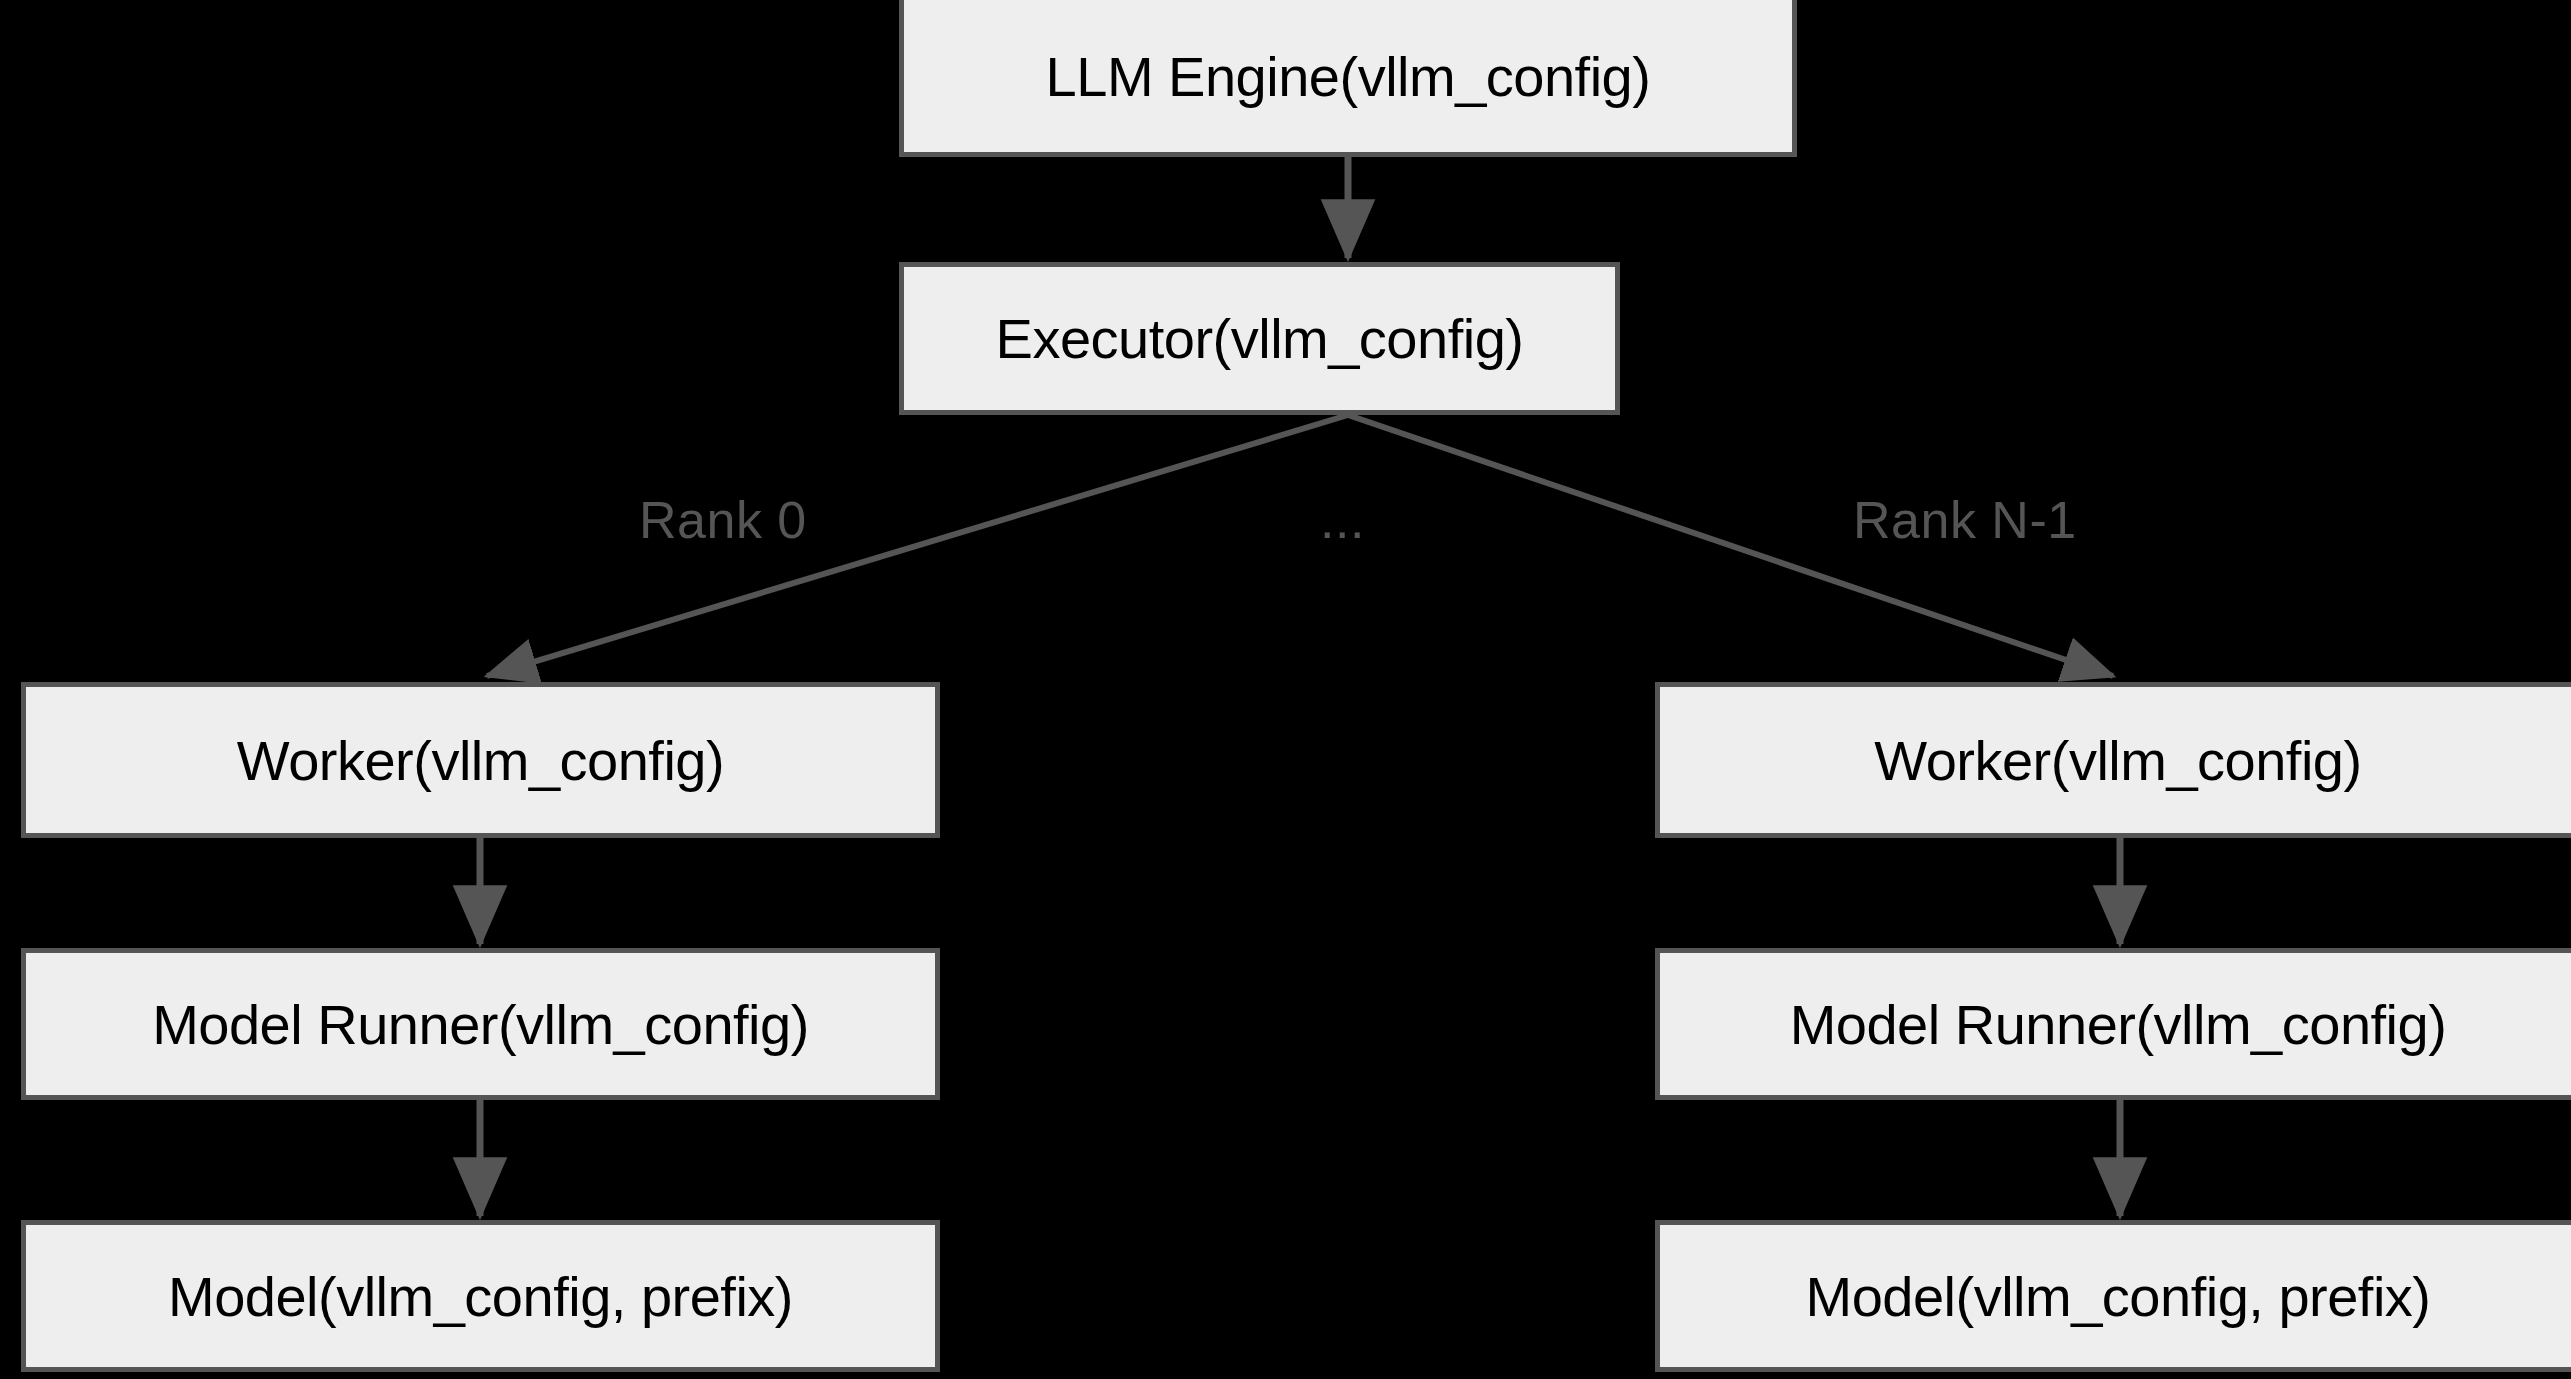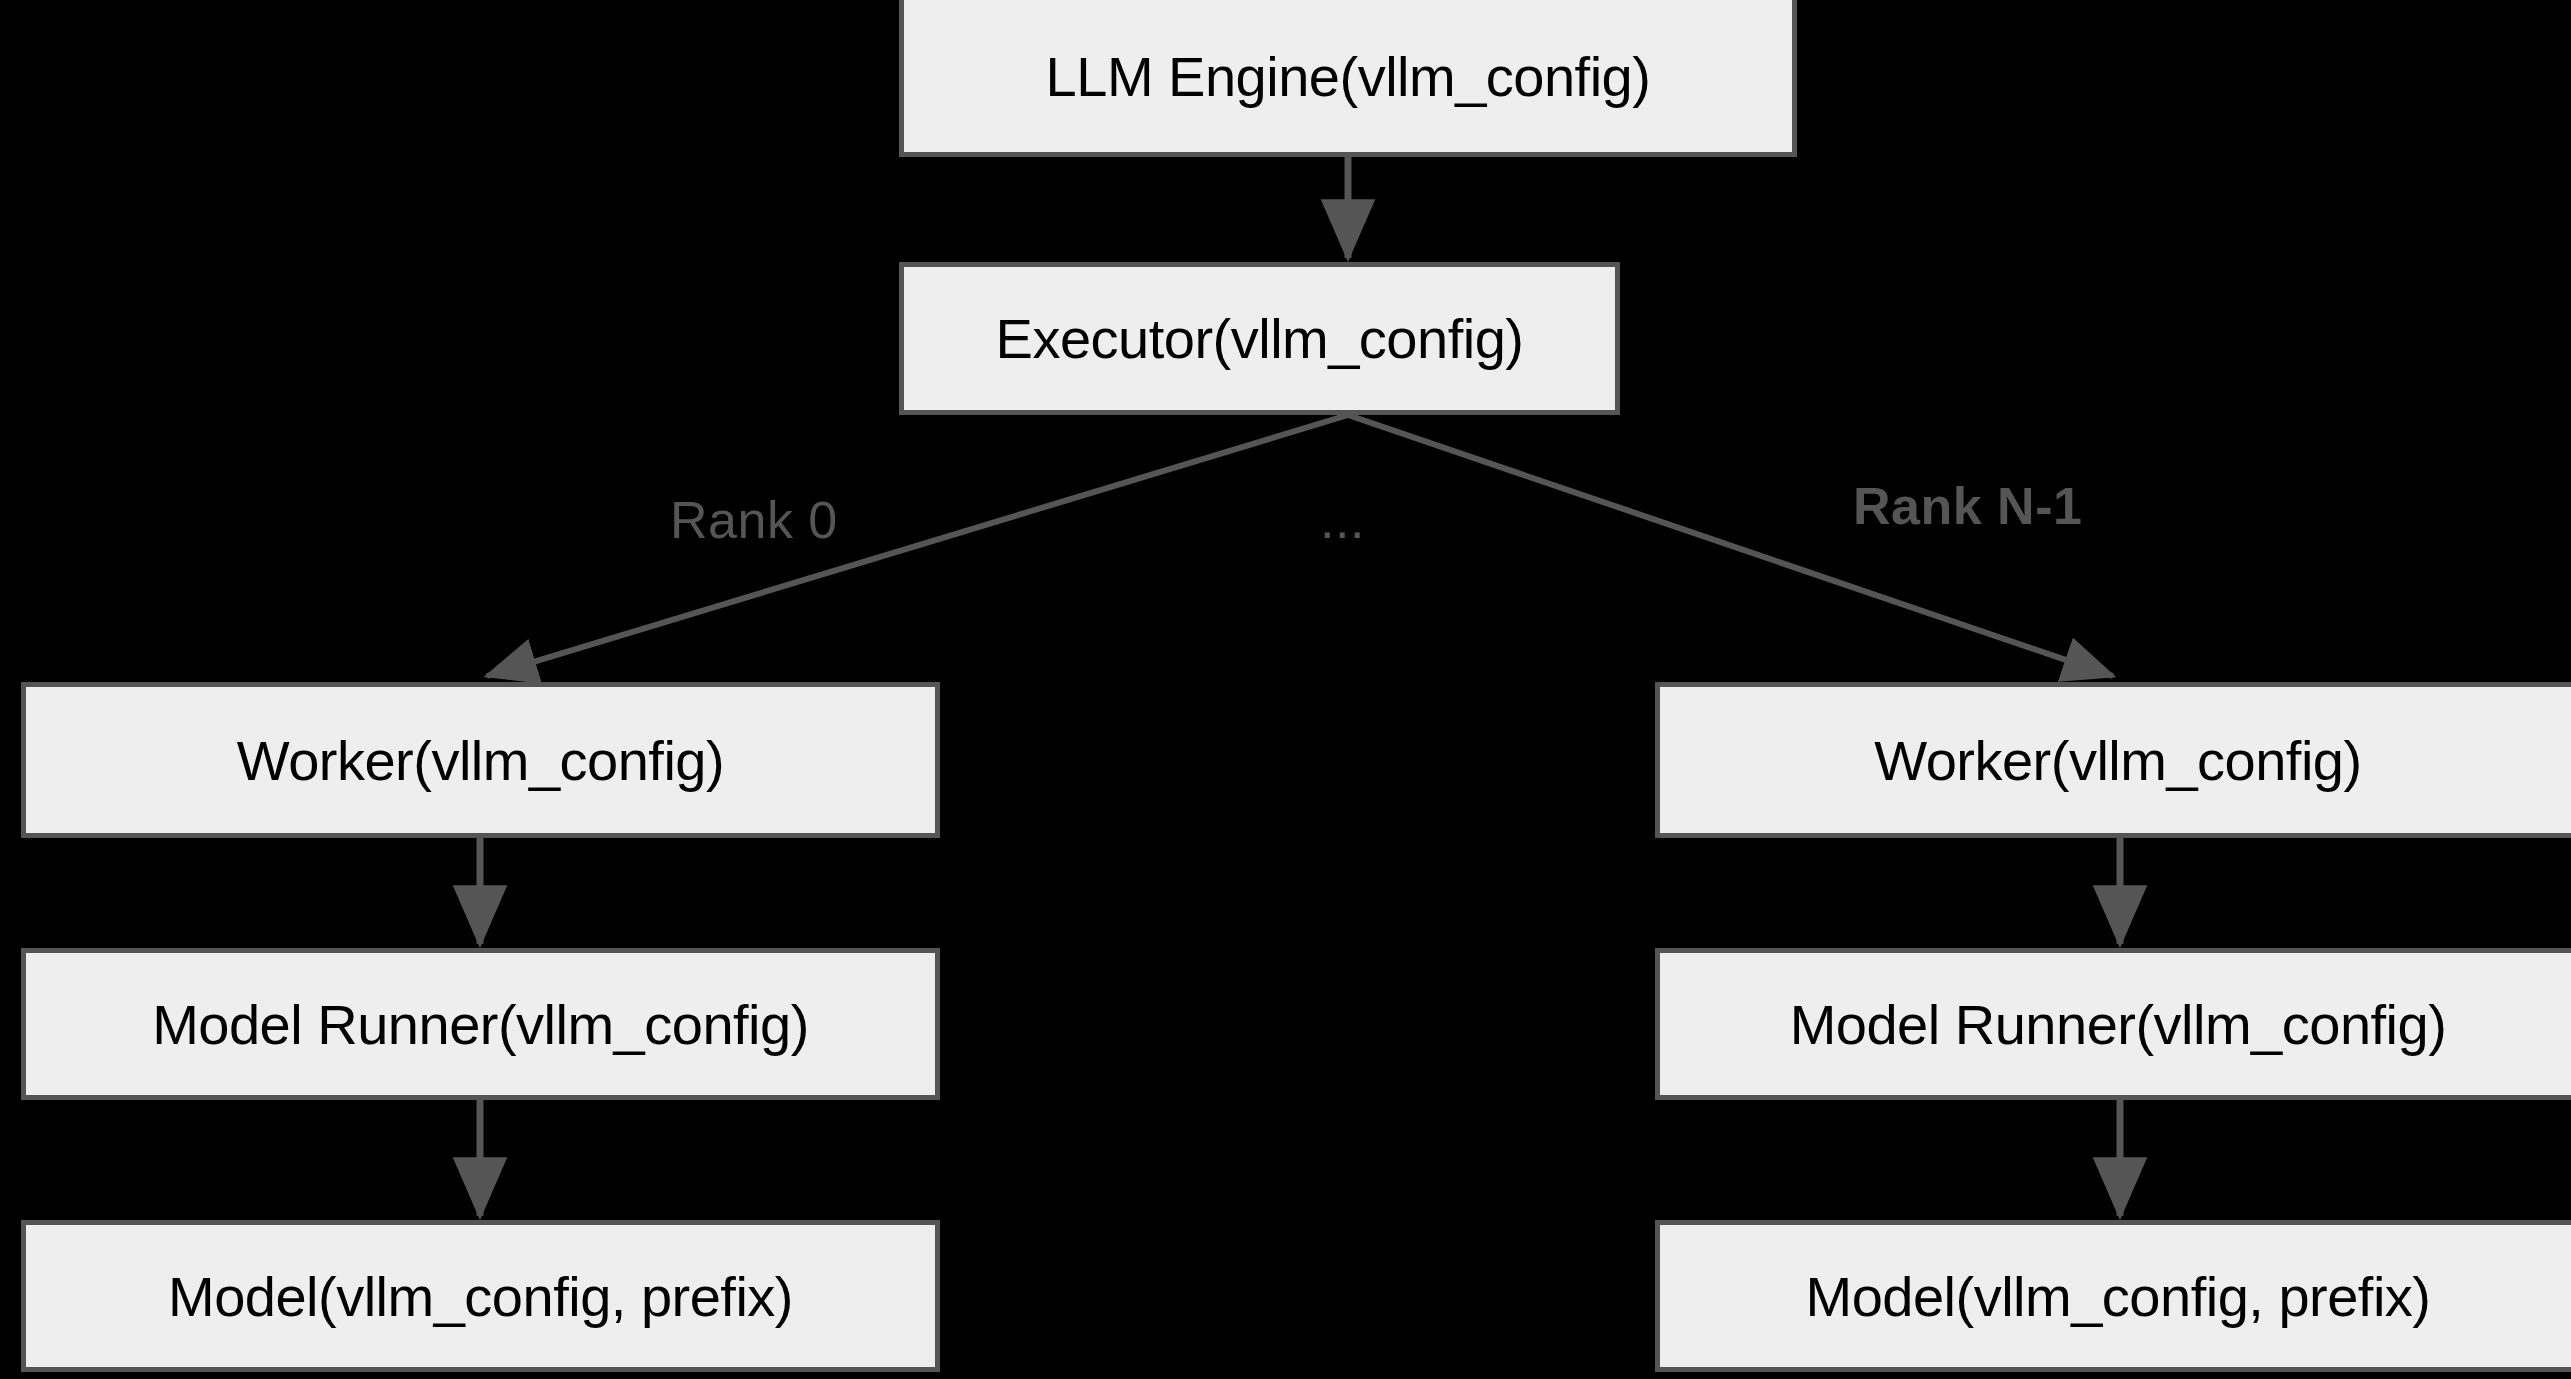--- a/index.html
+++ b/index.html
@@ -40,23 +40,23 @@
   #node-model-n      { left: 1640px; top: 1220px; width: 926px; height: 152px; }
 
   .edge-label {
     position: absolute;
     color: #555555;
     font-size: 52px;
     font-weight: 400;
     white-space: nowrap;
     letter-spacing: 0.5px;
   }
-  #label-rank-0   { left: 655px;  top: 490px; }
+  #label-rank-0   { left: 624px;  top: 490px; }
   #label-ellipsis { left: 1305px; top: 490px; font-size: 52px; }
-  #label-rank-n   { left: 1838px; top: 476px; font-weight: bold; }
+  #label-rank-n   { left: 1838px; top: 490px; }
 
   svg.edges {
     position: absolute;
     left: 0;
     top: 0;
     width: 2571px;
     height: 1379px;
     pointer-events: none;
   }
 </style>

